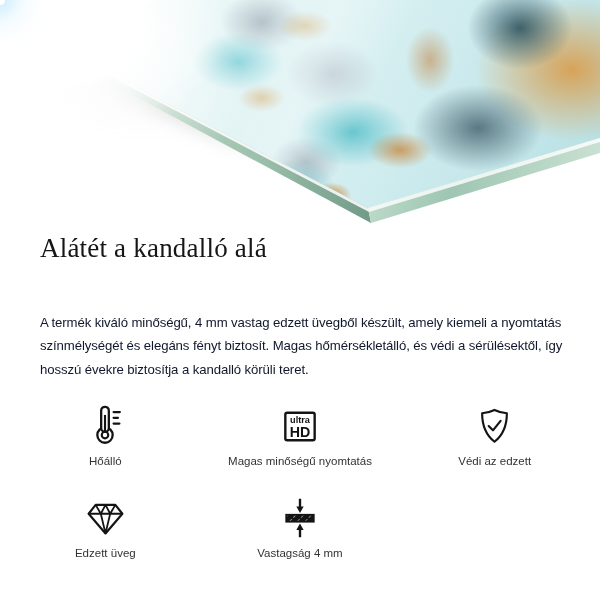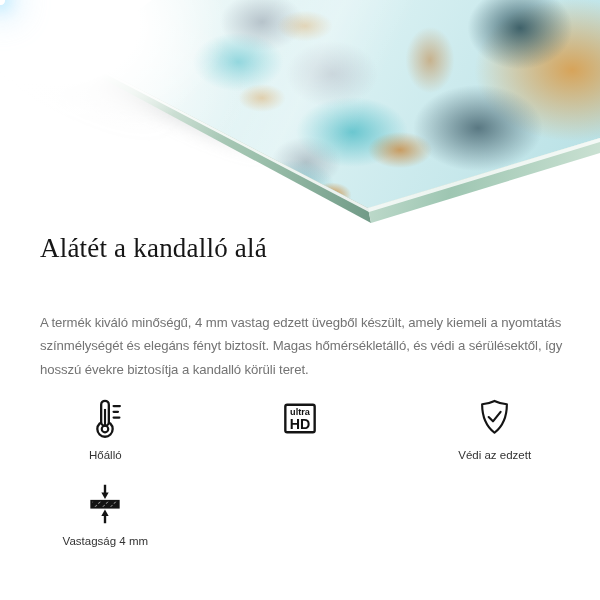--- a/index.html
+++ b/index.html
@@ -60,31 +60,31 @@
     background:linear-gradient(to bottom, rgba(255,255,255,0), #fff 44%, #fff 56%, rgba(255,255,255,0)); }
   .sparkle .core { width:9px; height:9px; left:-4.5px; top:-4.5px; border-radius:50%;
     background:radial-gradient(circle, #fff 0%, #fff 55%, rgba(255,255,255,0) 100%);
     box-shadow:0 0 14px 5px rgba(190,235,255,.95), 0 0 32px 13px rgba(160,220,250,.45); }
 
   
   .title { position:absolute; left:40px; top:231px; width:540px;
     font-family:"Liberation Serif", serif; font-weight:400; font-size:27px; line-height:34px;
     color:#161616; letter-spacing:.2px; }
   .desc { position:absolute; left:40px; top:311px; width:531px;
-    font-size:13.2px; line-height:23.3px; color:#737373; letter-spacing:-.1px; }
+    font-size:13.2px; line-height:23.3px; color:#0f172a; letter-spacing:-.1px; }
 
   
   .features { position:absolute; left:8px; top:396px; width:584px;
     display:grid; grid-template-columns:repeat(3, 1fr); row-gap:20px; }
   .cell { display:flex; flex-direction:column; align-items:center; }
-  .icon-box { height:52px; display:flex; align-items:flex-start; justify-content:center; }
+  .icon-box { height:52px; display:flex; align-items:flex-end; justify-content:center; }
   .cell svg { stroke:#141414; fill:none; stroke-width:2.3; }
   .cell svg text { font-family:"Liberation Sans", sans-serif; font-weight:700; fill:#111;
     stroke:none; text-anchor:middle; }
-  .f-label { font-size:11.5px; line-height:14px; color:#333; }
+  .f-label { margin-top:6px; font-size:11.5px; line-height:14px; color:#333; }
 </style>
 </head>
 <body>
 
 <div class="canvas">
 
   <div class="hero">
     <div class="glass-shadow"></div>
     <div class="glass-shadow2"></div>
     <div class="glass-surface"></div>
@@ -127,32 +127,42 @@
 
     <div class="cell">
       <div class="icon-box">
         <svg width="44" height="44" viewBox="0 0 48 48">
           <rect x="8" y="9.5" width="32" height="30" rx="2" stroke-width="2.6"></rect>
           <text x="24" y="21" font-size="10">ultra</text>
           <text x="24" y="35.5" font-size="15.5">HD</text>
         </svg>
       </div>
 
+      <div class="f-label">Magas minőségű nyomtatás</div>
     </div>
 
     <div class="cell">
       <div class="icon-box">
         <svg width="43" height="43" viewBox="0 0 48 48" stroke-linejoin="round" stroke-linecap="round">
           <path d="M24 5.5 C28 7.5 33 8.7 37.8 9.2 C37.8 23 32.8 34.2 24 41 C15.2 34.2 10.2 23 10.2 9.2 C15 8.7 20 7.5 24 5.5 Z" stroke-width="2.4"></path>
           <path d="M17.5 23.5 L22.3 28.3 L30.8 17.8" stroke-width="2.4"></path>
         </svg>
       </div>
       <div class="f-label">Védi az edzett</div>
     </div>
 
+    <div class="cell">
+      <div class="icon-box">
+        <svg width="45" height="45" viewBox="0 0 48 48" stroke-linejoin="round">
+          <path d="M13.5 10.5 L34.5 10.5 L42 20 L24 41 L6 20 Z" stroke-width="2.3"></path>
+          <path d="M6 20 H42 M13.5 10.5 L19 20 L24 10.5 L29 20 L34.5 10.5 M19 20 L24 41 M29 20 L24 41" stroke-width="1.9"></path>
+        </svg>
+      </div>
+      <div class="f-label">Edzett üveg</div>
+    </div>
 
 
     <div class="cell">
       <div class="icon-box">
         <svg width="44" height="44" viewBox="0 0 48 48">
           <defs>
             <pattern id="hatch" width="6" height="6" patternUnits="userSpaceOnUse" patternTransform="rotate(45)">
               <rect width="6" height="6" fill="#fff"></rect>
               <rect width="3.2" height="6" fill="#141414"></rect>
             </pattern>

